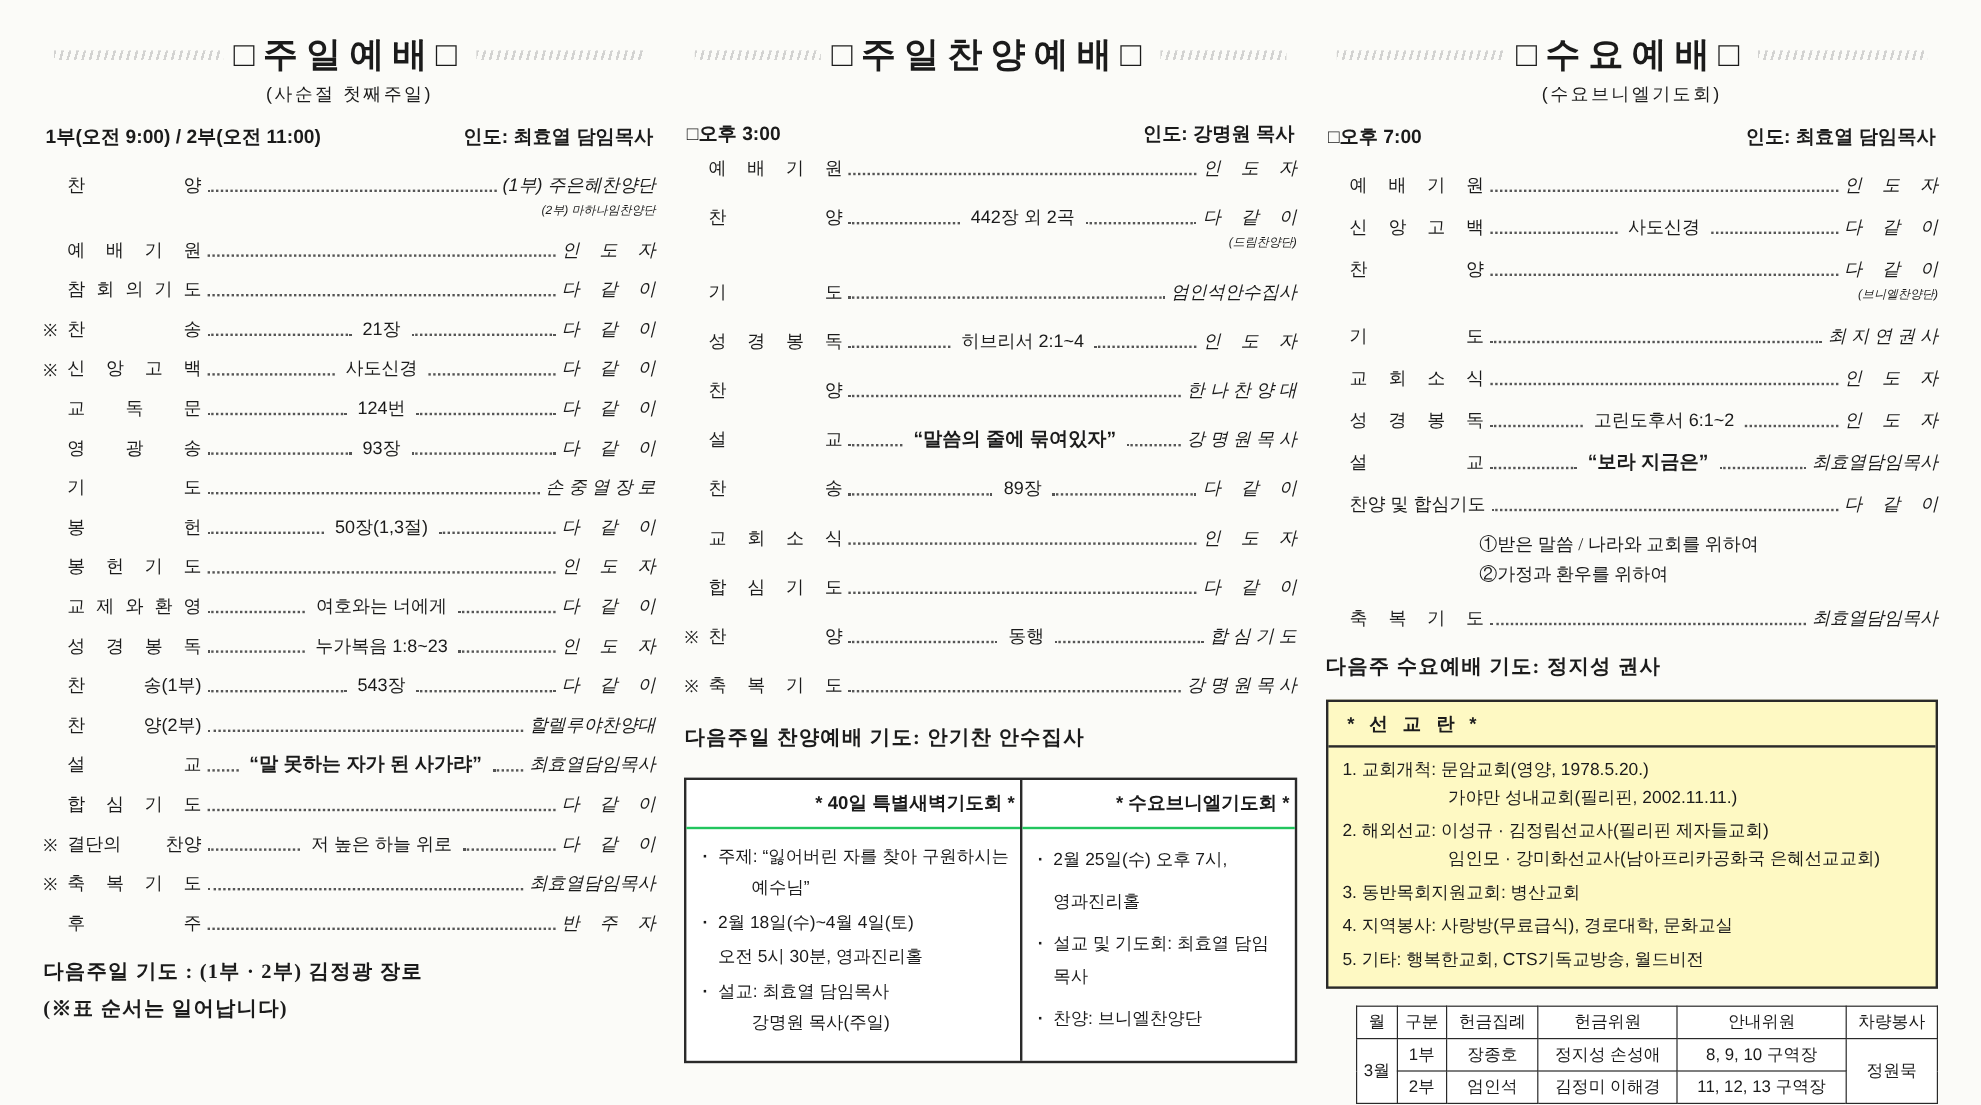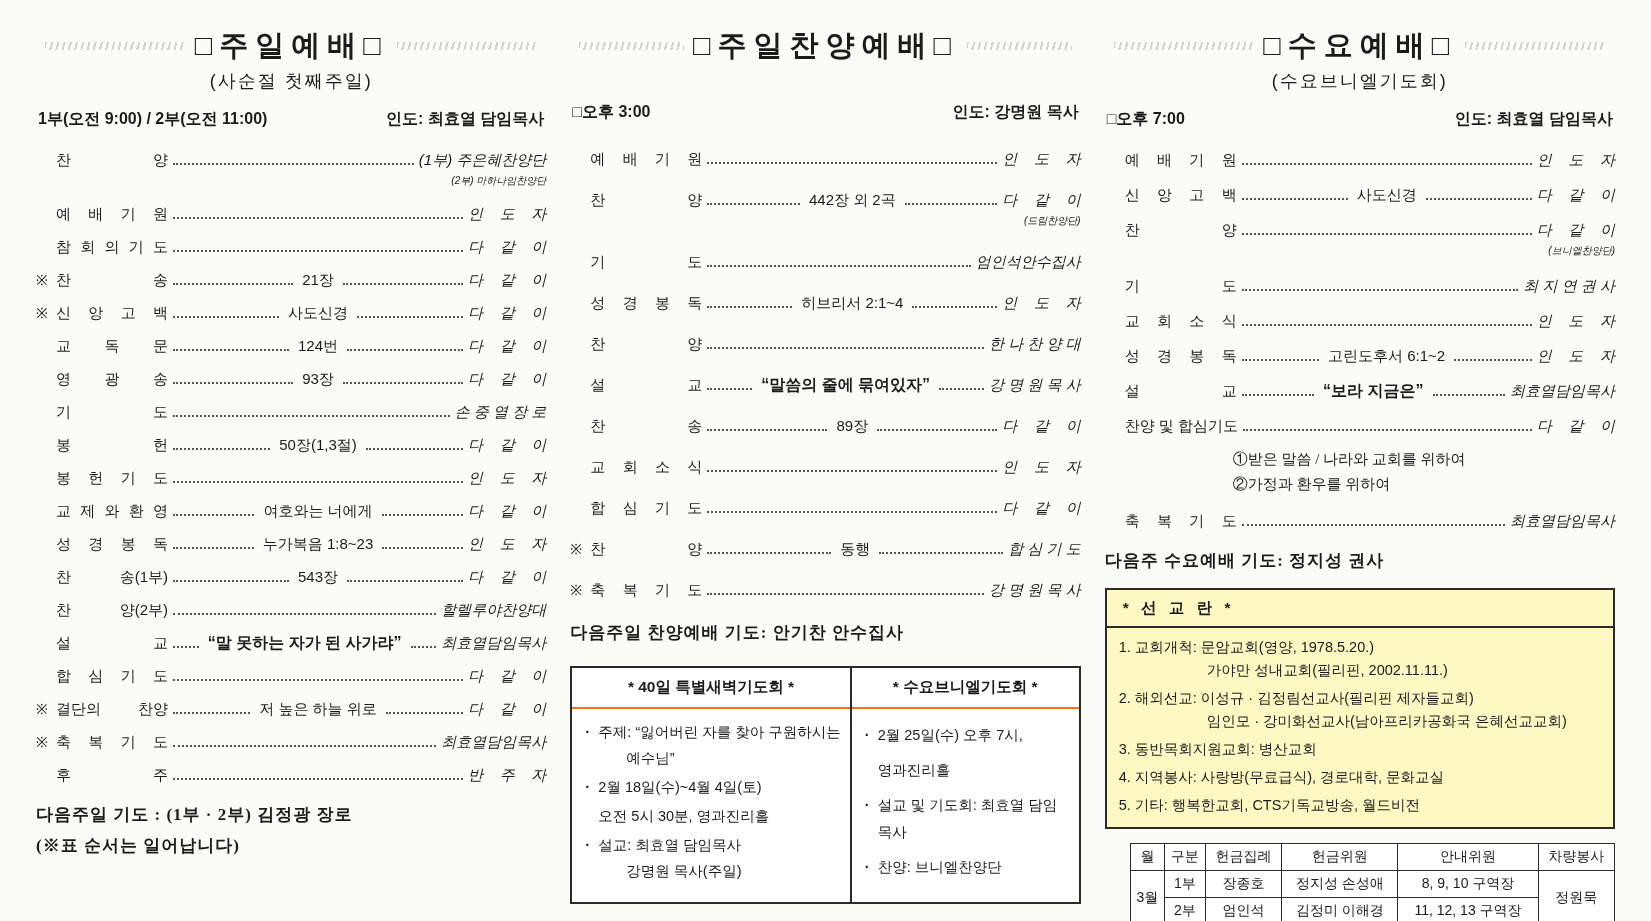--- a/index.html
+++ b/index.html
@@ -8,23 +8,23 @@
     background:#fbfbf8;color:#1b1b1b;
     font-family:"Liberation Sans", sans-serif;
   }
   .page{display:flex;gap:24px;padding:26px 36px 8px;box-sizing:border-box;width:100%;height:100%;}
   .col{flex:1;min-width:0;}
 
   .title-row{display:flex;align-items:center;margin-bottom:2px;}
   .deco{flex:1;height:8px;margin:0 9px;opacity:.5;
     background:repeating-linear-gradient(105deg,#aaa 0 2px,transparent 2px 6px);}
   .title{font-size:29px;font-weight:bold;letter-spacing:7px;white-space:nowrap;}
-  .subtitle{text-align:center;font-size:18px;letter-spacing:2px;margin-top:3px;}
+  .subtitle{text-align:center;font-size:15px;letter-spacing:2px;margin-top:3px;}
   .time-row{display:flex;justify-content:space-between;font-weight:bold;font-size:16px;margin:16px 2px 20px;align-items:center;}
-  .col2 .time-row{margin-top:36px;margin-bottom:26px;}
+  .col2 .time-row{margin-top:36px;margin-bottom:8px;}
 
   .row{display:flex;align-items:flex-start;margin-bottom:13px;font-size:15px;line-height:20px;}
   .col2 .row{margin-bottom:21px;}
   .col3 .row{margin-bottom:15px;}
   .mark{width:20px;flex:0 0 auto;font-size:14px;}
   .label{flex:0 0 auto;min-width:112px;text-align:justify;text-align-last:justify;}
   .dots{flex:1 1 0;border-bottom:2px dotted #555;height:13px;margin:0 5px;min-width:10px;}
   .center{flex:0 0 auto;padding:0 4px;}
   .center.bold{font-weight:bold;font-size:16px;}
   .rightwrap{flex:0 0 auto;text-align:right;max-width:190px;font-style:italic;}
@@ -32,21 +32,21 @@
   .right2{display:block;font-size:10px;margin-top:1px;}
   .sub{margin:-4px 0 14px 128px;font-size:15px;line-height:25px;font-family:"Liberation Serif",serif;}
 
   .footer{font-weight:bold;font-size:17px;margin:18px 0 8px;letter-spacing:1px;
     font-family:"Liberation Serif",serif;}
   .footer.small-gap{margin-top:8px;}
 
   .box{display:flex;border:2px solid #2a2a2a;margin-top:22px;background:#fff;}
   .box-left{width:55%;border-right:2px solid #2a2a2a;}
   .box-right{width:45%;}
-  .box-title{text-align:center;font-weight:bold;font-size:15.5px;padding:9px 4px;border-bottom:2px solid #f97316;}
+  .box-title{text-align:right;font-weight:bold;font-size:15.5px;padding:9px 4px;border-bottom:2px solid #22c55e;}
   .box-body{padding:13px 8px 12px 6px;font-size:14.5px;line-height:21px;}
   .box-right .box-body{line-height:27px;}
   .boxline{position:relative;padding-left:20px;margin-bottom:8px;}
   .boxline.b::before{content:"\00B7";position:absolute;left:7px;font-weight:bold;}
   .boxline.cont{padding-left:48px;margin-top:-3px;}
 
   .mission{border:2px solid #2a2a2a;margin-top:16px;background:#fef9c3;}
   .mission-title{font-weight:bold;font-size:15.5px;letter-spacing:4px;padding:8px 16px 7px;border-bottom:2px solid #2a2a2a;}
   .mission-body{padding:9px 12px 4px;font-size:14.5px;line-height:20px;}
   .mline{margin-bottom:8px;}

